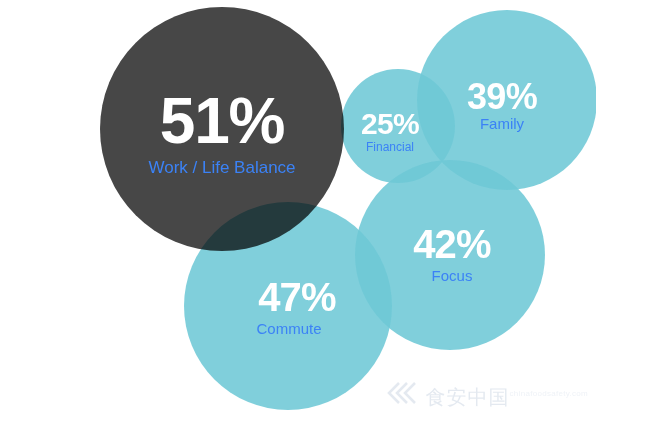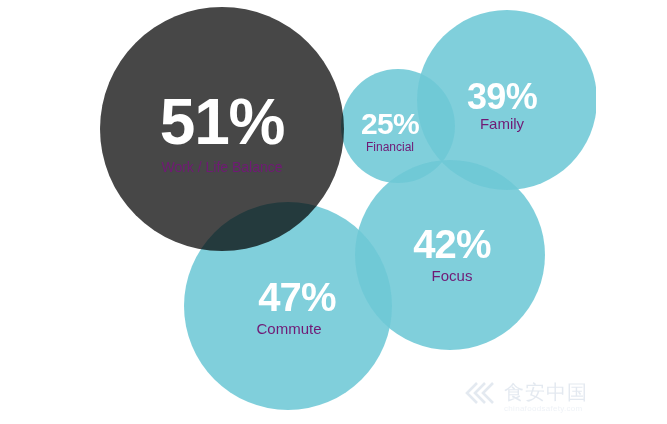--- a/index.html
+++ b/index.html
@@ -35,28 +35,28 @@
     transform: translate(-50%, -50%);
   }
   .bubble-value {
     display: block;
     font-weight: bold;
     letter-spacing: -0.02em;
     color: #ffffff;
   }
   .bubble-name {
     display: block;
-    color: #701a75;
+    color: #3b82f6;
     font-weight: normal;
   }
 
   
   #label-work  { left: 222px; top: 132px; }
   #label-work  .bubble-value { font-size: 64px; margin-bottom: 6px; }
-  #label-work  .bubble-name  { font-size: 14px; }
+  #label-work  .bubble-name  { font-size: 17px; text-align: right; }
 
   #label-financial { left: 390px; top: 131px; }
   #label-financial .bubble-value { font-size: 30px; margin-bottom: 2px; }
   #label-financial .bubble-name  { font-size: 12px; }
 
   #label-family { left: 502px; top: 105px; }
   #label-family .bubble-value { font-size: 36px; margin-bottom: 1px; }
   #label-family .bubble-name  { font-size: 15px; }
 
   #label-focus { left: 452px; top: 253px; }
@@ -73,21 +73,21 @@
     right: 8px;
     bottom: 10px;
     display: flex;
     align-items: center;
     gap: 6px;
     opacity: 0.5;
   }
   #watermark .wm-mark { flex: 0 0 auto; }
   #watermark .wm-text-col {
     display: flex;
-    flex-direction: column;
+    flex-direction: row;
     line-height: 1;
   }
   #watermark .wm-cn {
     font-size: 20px;
     color: #c9d4e2;
     letter-spacing: 1px;
     font-family: "DejaVu Sans", sans-serif;
   }
   #watermark .wm-url {
     font-size: 8px;

